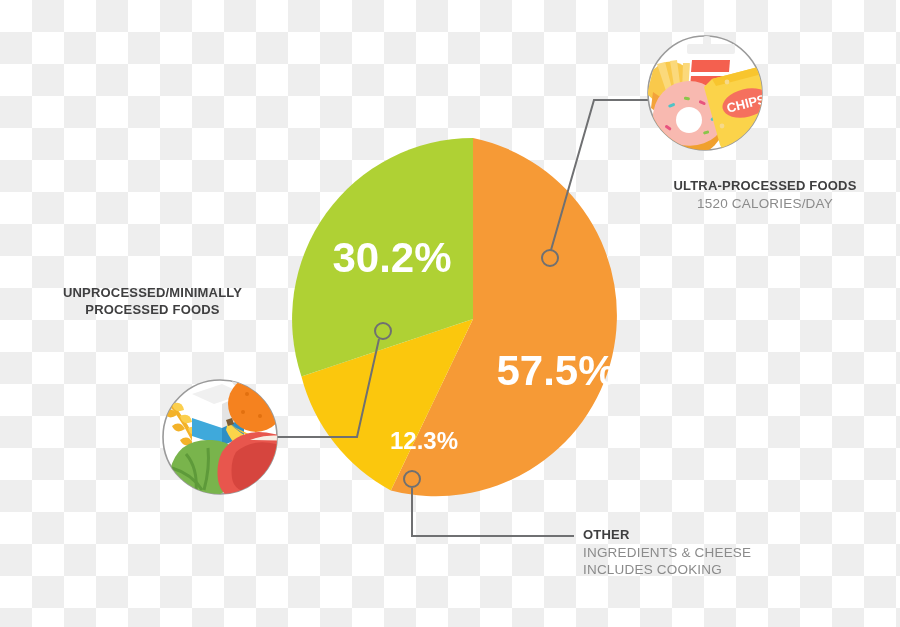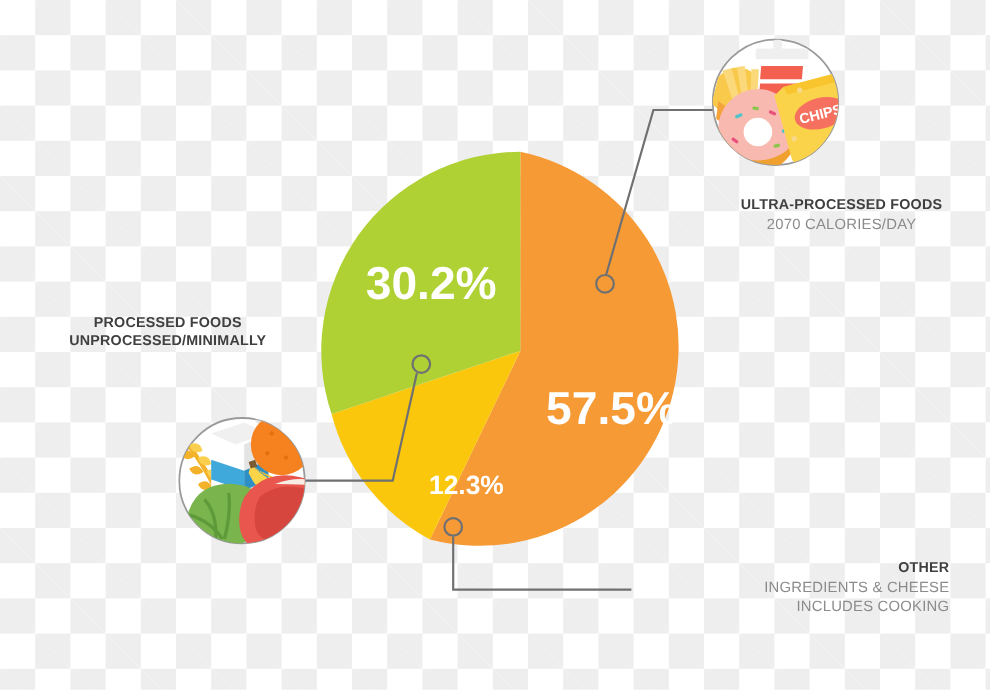--- a/index.html
+++ b/index.html
@@ -68,23 +68,23 @@
 
   #label-unprocessed {
     left: 20px;
     top: 285px;
     width: 265px;
     text-align: center;
   }
 
   #label-other {
     left: 583px;
-    top: 508px;
+    top: 527px;
     width: 280px;
-    text-align: right;
+    text-align: left;
   }
 </style>
 </head>
 <body>
 
 <div id="stage">
 
   <svg class="svg-layer" viewBox="0 0 900 627">
 
     <g>
@@ -221,26 +221,26 @@
           <circle cx="289" cy="470" r="11" fill="#F1DED0"></circle>
           <circle cx="289" cy="470" r="5" fill="#E0C4B0"></circle>
           <path d="M 250 440 q 26 -10 50 2 q -26 -2 -50 -2 z" fill="#F7EDE4"></path>
         </g>
       </g>
     </g>
   </svg>
 
   <div class="label-block" id="label-ultra">
     <div class="label-title">ULTRA-PROCESSED FOODS</div>
-    <div class="label-sub">2070 CALORIES/DAY</div>
+    <div class="label-sub">1520 CALORIES/DAY</div>
   </div>
 
   <div class="label-block" id="label-unprocessed">
+    <div class="label-title">UNPROCESSED/MINIMALLY</div>
     <div class="label-title">PROCESSED FOODS</div>
-    <div class="label-title">UNPROCESSED/MINIMALLY</div>
   </div>
 
   <div class="label-block" id="label-other">
     <div class="label-title">OTHER</div>
     <div class="label-sub">INGREDIENTS &amp; CHEESE</div>
     <div class="label-sub">INCLUDES COOKING</div>
   </div>
 
 </div>
 

